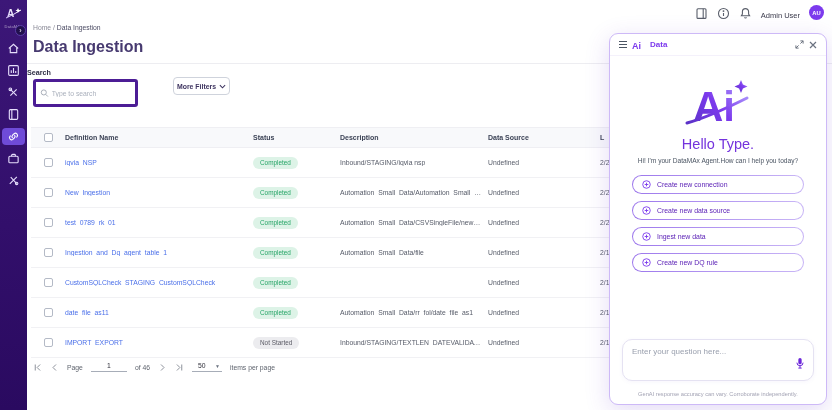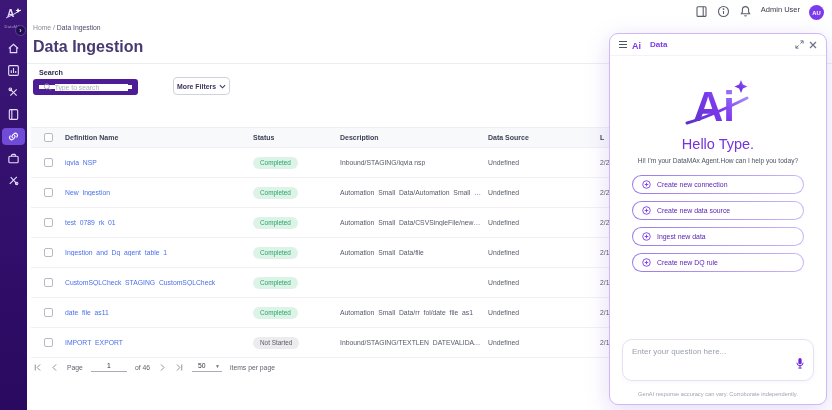--- a/index.html
+++ b/index.html
@@ -15,30 +15,30 @@
     background:#22104e; border:1px solid #5b3fa8; color:#fff; font-size:7px; line-height:9px; text-align:center; cursor:pointer; }
   .sb-nav { position:absolute; top:40px; left:0; width:27px; display:flex; flex-direction:column; gap:5px; }
   .sb-item { width:27px; height:17px; display:flex; align-items:center; justify-content:center; cursor:pointer; }
   .sb-item.active { position:relative; }
   .sb-item.active::before { content:""; position:absolute; left:2px; right:2px; top:0; bottom:0;
     background:#6f4bd8; border-radius:4px; }
   .sb-item svg { position:relative; z-index:1; }
 
   
   .main { position:absolute; left:27px; top:0; right:0; height:410px; background:#fff; }
-  .top-icons { position:absolute; top:5px; right:8px; display:flex; align-items:flex-start; gap:9px; }
+  .top-icons { position:absolute; top:5px; right:8px; display:flex; align-items:flex-end; gap:9px; }
   .user-name { font-size:7.5px; color:#3a3a4a; }
   .avatar { width:15px; height:15px; border-radius:50%; background:#7c3aed; color:#fff;
     font-size:5.8px; font-weight:bold; display:flex; align-items:center; justify-content:center; cursor:pointer; }
   .breadcrumb { position:absolute; top:24px; left:6px; font-size:6.8px; color:#8a8a97; }
   .breadcrumb .crumb-current { color:#4b4b63; }
   .page-title { position:absolute; top:38px; left:6px; font-size:16px; font-weight:bold; color:#473a70; }
   .hdivider { position:absolute; top:63px; left:0; right:0; height:1px; background:#ededf1; }
-  .search-label { position:absolute; top:68px; left:12px; font-size:7.2px; font-weight:bold; color:#2f2f45; }
-  .search-box { position:absolute; top:79px; left:6px; width:105px; height:16px; border:6px solid #4c1d95;
+  .search-label { position:absolute; top:68px; left:0; font-size:7.2px; font-weight:bold; color:#2f2f45; }
+  .search-box { position:absolute; top:79px; left:6px; width:105px; height:28px; border:3px solid #4c1d95;
     border-radius:3px; display:flex; align-items:center; padding:0 4px; gap:3px; background:#fff; }
   .search-box input { border:none; outline:none; width:100%; font-size:6.8px; color:#444; font-family:inherit; }
   .search-box input::placeholder { color:#aab0bc; }
   .more-filters { position:absolute; top:77px; left:146px; width:57px; height:18px; border:1px solid #cfd3dc;
     border-radius:4px; background:#fff; display:flex; align-items:center; justify-content:center; gap:3px;
     font-size:6.9px; font-weight:bold; color:#3e3460; cursor:pointer; }
 
   
   .tablewrap { position:absolute; top:127px; left:4px; right:8px; }
   .trow { display:grid; grid-template-columns:34px 188px 87px 148px 112px 1fr; align-items:center; }

